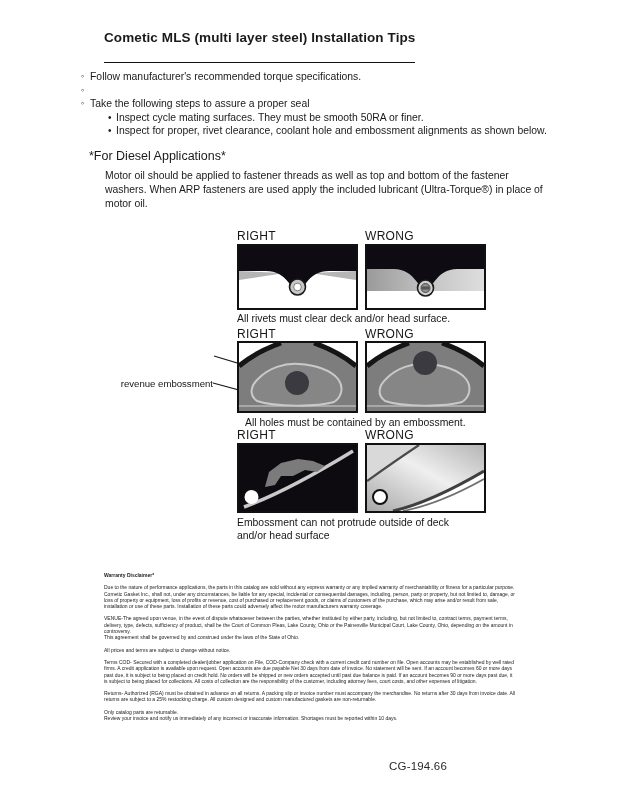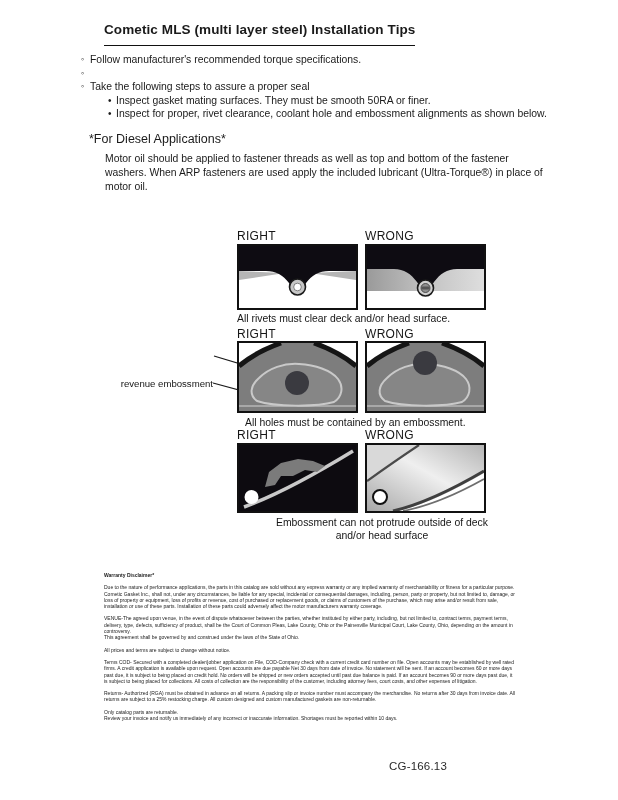--- a/index.html
+++ b/index.html
@@ -3,35 +3,35 @@
 <meta charset="utf-8">
 <style>
   html,body{margin:0;padding:0;background:#e8e8e8;}
   #page{
     position:relative;width:618px;height:800px;background:#ffffff;
     font-family:"Liberation Sans", sans-serif;color:#1a1a1a;overflow:hidden;
   }
   
   #topblock{position:absolute;left:89px;top:18px;width:462px;}
   .doc-title{
-    display:inline-block;margin:4px 0 7px 15px;font-size:13.5px;font-weight:bold;
-    line-height:16px;border-bottom:1.6px solid #111;padding-bottom:7px;letter-spacing:.1px;
+    display:inline-block;margin:12px 0 7px 15px;font-size:13.5px;font-weight:bold;
+    line-height:16px;border-bottom:1.6px solid #111;padding-bottom:16px;letter-spacing:.1px;
   }
   .bullet-row{display:flex;line-height:13.6px;font-size:10.4px;margin-left:-8px;}
   .bullet-row .marker{width:9px;flex:0 0 9px;font-size:9px;line-height:13.6px;text-align:left;}
   .subbullet-row{display:flex;line-height:13.4px;font-size:10.4px;margin-left:19px;}
   .subbullet-row .marker{width:8px;flex:0 0 8px;font-size:10px;}
   .section-head{margin:11px 0 0 0;font-size:12.5px;font-weight:normal;line-height:15px;}
   .body-par{margin:7px 0 0 16px;font-size:10.4px;line-height:14px;max-width:458px;}
   .body-par.first{margin-top:5px;}
   
   .dlabel{position:absolute;width:121px;text-align:left;font-size:12px;line-height:13px;color:#161616;letter-spacing:.3px;}
   .dbox{position:absolute;width:117px;border:2px solid #111;background:#fff;}
   .dbox svg{display:block;}
-  .dcaption{position:absolute;font-size:10.4px;line-height:12.5px;color:#161616;white-space:pre-line;text-align:center;}
+  .dcaption{position:absolute;font-size:10.4px;line-height:12.5px;color:#161616;white-space:pre-line;}
   .leftlabel{position:absolute;font-size:9.6px;line-height:10.5px;color:#161616;text-align:right;white-space:pre-line;}
   #leader-overlay{position:absolute;left:212px;top:350px;pointer-events:none;}
   
   #legal{position:absolute;left:104px;top:572px;width:412px;font-size:5px;line-height:6.3px;color:#222;}
   #legal .lg-head{font-weight:bold;margin:0 0 6px 0;}
   #legal p{margin:0 0 6px 0;white-space:pre-line;}
   
   #footer-code{position:absolute;left:389px;top:760px;font-size:11.5px;color:#2a2a2a;letter-spacing:.2px;}
 </style>
 </head>
@@ -48,21 +48,21 @@
     </div>
     <div class="bullet-row">
       <span class="marker">◦</span>
     </div>
     <div class="bullet-row">
       <span class="marker">◦</span>
       <span>Take the following steps to assure a proper seal</span>
     </div>
     <div class="subbullet-row">
       <span class="marker">•</span>
-      <span>Inspect gasket mating surfaces.  They must be smooth 50RA or finer.</span>
+      <span>Inspect cycle mating surfaces.  They must be smooth 50RA or finer.</span>
     </div>
     <div class="subbullet-row">
       <span class="marker">•</span>
       <span>Inspect for proper, rivet clearance, coolant hole and embossment alignments as shown below.</span>
     </div>
 
     <h2 class="section-head">*For Diesel Applications*</h2>
     <p class="body-par first">Motor oil should be applied to fastener threads as well as top and bottom of the fastener washers. When ARP fasteners are used apply the included lubricant (Ultra-Torque®) in place of motor oil.</p>
   </div>
 
@@ -170,15 +170,15 @@
     <p>Due to the nature of performance applications, the parts in this catalog are sold without any express warranty or any implied warranty of merchantability or fitness for a particular purpose.  Cometic Gasket Inc., shall not, under any circumstances, be liable for any special, incidental or consequential damages, including, person, party or property, but not limited to, damage, or loss of property or equipment, loss of profits or revenue, cost of purchased or replacement goods, or claims of customers of the purchase, which may arise and/or result from sale, installation or use of these parts.  Installation of these parts could adversely affect the motor manufacturers warranty coverage.</p>
     <p>VENUE-The agreed upon venue, in the event of dispute whatsoever between the parties, whether instituted by either party, including, but not limited to, contract terms, payment terms, delivery, type, defects, sufficiency of product, shall be the Court of Common Pleas, Lake County, Ohio or the Painesville Municipal Court, Lake County, Ohio, depending on the amount in controversy.
 This agreement shall be governed by and construed under the laws of the State of Ohio.</p>
     <p>All prices and terms are subject to change without notice.</p>
     <p>Terms COD- Secured with a completed dealer/jobber application on File, COD-Company check with a current credit card number on file.  Open accounts may be established by well rated firms.  A credit application is available upon request.  Open accounts are due payable Net 30 days from date of invoice.  No statement will be sent.  If an account becomes 60 or more days past due, it is subject to being placed on credit hold.  No orders will be shipped or new orders accepted until past due balance is paid.  If an account becomes 90 or more days past due, it is subject to being placed for collections.  All costs of collection are the responsibility of the customer, including attorney fees, court costs, and other expenses of litigation.</p>
     <p>Returns- Authorized (RGA) must be obtained in advance on all returns.  A packing slip or invoice number must accompany the merchandise.  No returns after 30 days from invoice date.  All returns are subject to a 25% restocking charge.  All custom designed and custom manufactured gaskets are non-returnable.</p>
     <p>Only catalog parts are returnable.
 Review your invoice and notify us immediately of any incorrect or inaccurate information.  Shortages must be reported within 10 days.</p>
   </div>
 
-  <div id="footer-code">CG-166.13</div>
+  <div id="footer-code">CG-194.66</div>
 
 </div>
 
 </body></html>

